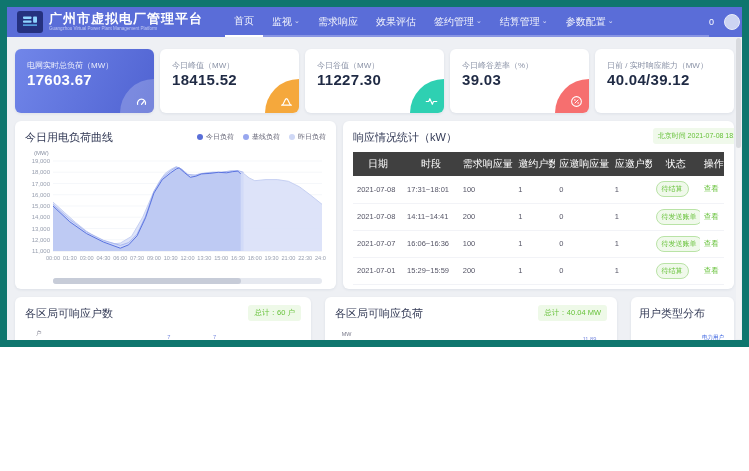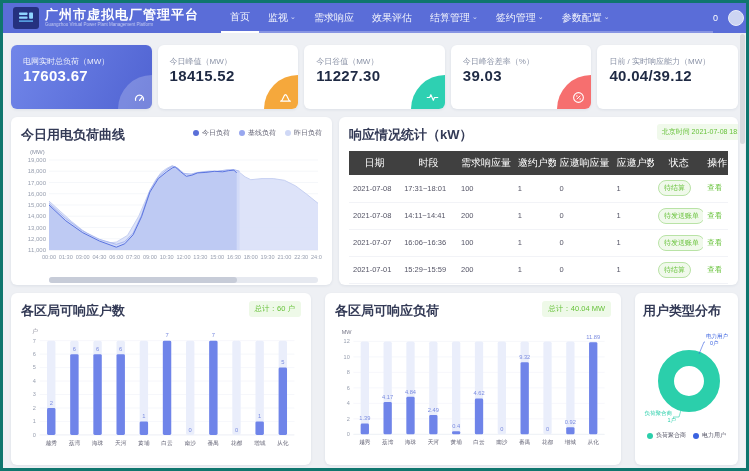--- a/index.html
+++ b/index.html
@@ -1,17 +1,17 @@
 <!DOCTYPE html>
 <html><head>
 <meta charset="utf-8">
 <style>
 *{margin:0;padding:0;box-sizing:border-box}
 body{font-family:"Liberation Sans","DejaVu Sans",sans-serif;background:#fff}
-.screen{position:relative;width:749px;height:471px;border:3px solid #0f766e;background:#eef0f4;overflow:hidden}
+.screen{position:relative;width:749px;height:347px;border:7px solid #0f766e;background:#eef0f4;overflow:hidden}
 
 .topbar{display:flex;align-items:center;height:30px;background:#5a6dd8;padding:0 10px;color:#fff}
 .logo{width:26px;height:22px;background:#25317f;border-radius:3px;display:flex;align-items:center;justify-content:center;flex:0 0 auto}
 .title-block{margin-left:6px;line-height:1.1}
 .app-title{font-size:13px;font-weight:bold;letter-spacing:1px;white-space:nowrap}
 .app-subtitle{font-size:4.5px;color:rgba(255,255,255,.6);white-space:nowrap}
 .nav{display:flex;margin-left:22px;flex:1;align-self:stretch;box-shadow:inset 0 -2px 0 rgba(255,255,255,.28)}
 .nav-item{display:flex;align-items:center;gap:2px;padding:0 9px;font-size:10px;color:rgba(255,255,255,.92);cursor:pointer;white-space:nowrap}
 .nav-item.active{border-bottom:2px solid #fff;font-weight:normal}
 .caret{font-size:7px;opacity:.85;margin-top:-2px}
@@ -25,21 +25,21 @@
 .kpi .num{font-size:15px;font-weight:bold;color:#1f2a44;letter-spacing:.3px;white-space:nowrap}
 .kpi.primary{background:linear-gradient(115deg,#7186e9,#5063d2)}
 .kpi.primary .label{color:rgba(255,255,255,.88)}
 .kpi.primary .num{color:#fff}
 .corner{position:absolute;right:0;bottom:0;width:34px;height:34px;border-top-left-radius:100%;display:flex;align-items:flex-end;justify-content:flex-end;padding:0 6px 5px 0}
 .kpi.primary .corner{background:rgba(255,255,255,.22)}
 
 .mid-row{display:flex;gap:7px;padding:8px 8px 0}
 .bot-row{display:flex;gap:14px;padding:8px 8px 0}
 .card{background:#fff;border-radius:6px;box-shadow:0 1px 3px rgba(31,45,85,.08)}
-.card-title{font-size:13px;font-weight:bold;color:#333a56;white-space:nowrap}
+.card-title{font-size:11px;font-weight:normal;color:#333a56;white-space:nowrap}
 
 .chart-card{width:321px;height:168px;padding:9px 10px;position:relative}
 .chart-legend{position:absolute;top:11px;right:10px;display:flex;gap:9px;font-size:7px;color:#667;align-items:center}
 .legend-item{display:flex;align-items:center;gap:3px;cursor:pointer}
 .legend-dot{width:6px;height:6px;border-radius:50%;display:inline-block}
 #load-chart{width:301px;height:128px;margin-top:3px;display:block}
 .slider{height:6px;background:#e6e9f0;border-radius:3px;margin:2px 0 0 28px;width:269px;position:relative;cursor:pointer}
 .slider-range{position:absolute;left:0;top:0;height:100%;width:70%;background:#c7ccd8;border-radius:3px}
 
 .table-card{flex:1;height:168px;padding:9px 10px;position:relative;overflow:hidden}
@@ -93,25 +93,25 @@
           <span>监视</span>
           <span class="caret">⌄</span>
         </div>
       <div class="nav-item">
           <span>需求响应</span>
         </div>
       <div class="nav-item">
           <span>效果评估</span>
         </div>
       <div class="nav-item">
+          <span>签约管理</span>
+          <span class="caret">⌄</span>
+        </div>
+      <div class="nav-item">
           <span>结算管理</span>
-          <span class="caret">⌄</span>
-        </div>
-      <div class="nav-item">
-          <span>签约管理</span>
           <span class="caret">⌄</span>
         </div>
       <div class="nav-item">
           <span>参数配置</span>
           <span class="caret">⌄</span>
         </div>
     </div>
     <div class="header-right">
       <span class="notif">0</span>
       <span class="avatar"></span>

